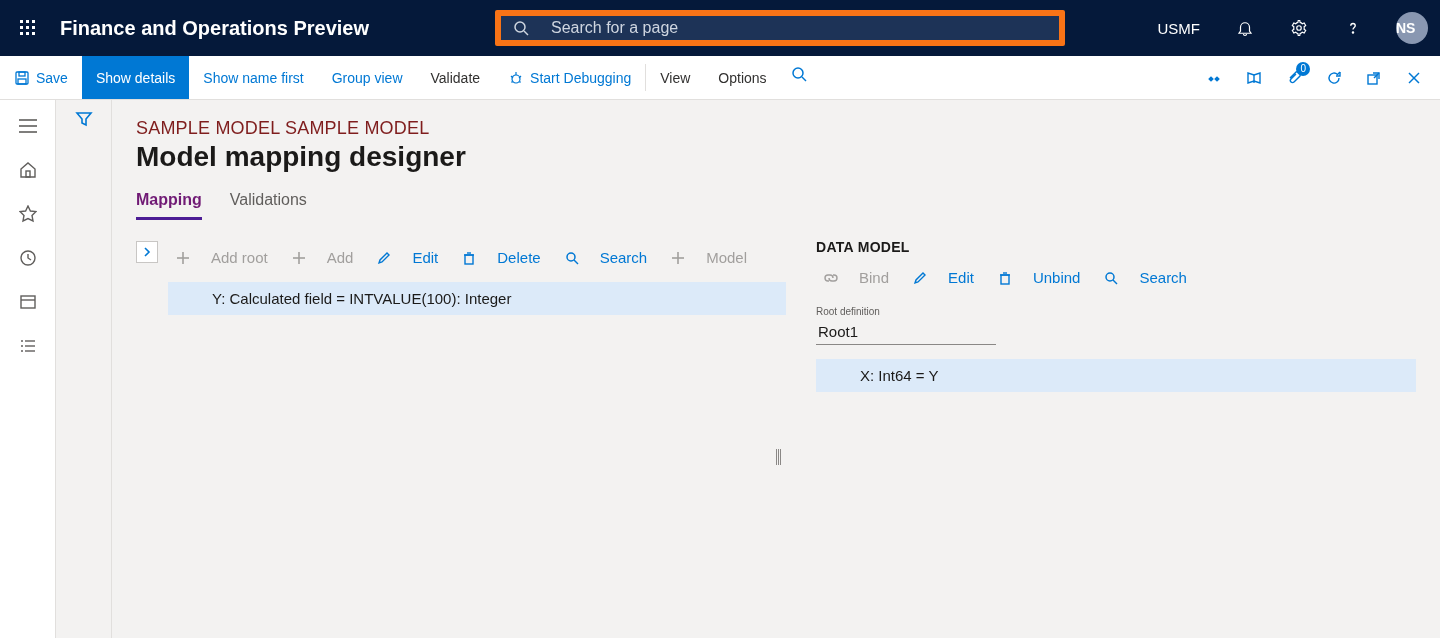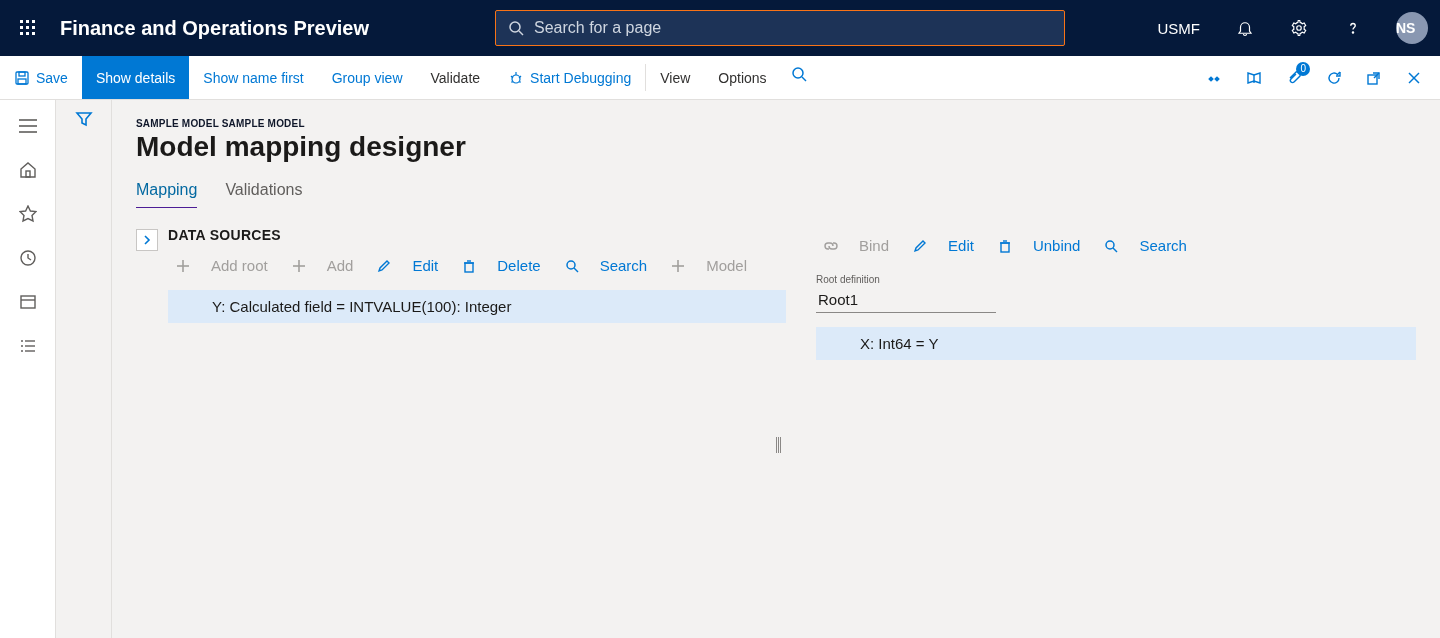--- a/index.html
+++ b/index.html
@@ -29,22 +29,22 @@
   .waffle svg { fill:#fff; }
   .app-title { font-size: 20px; font-weight: 600; white-space: nowrap; }
   .search-wrap { flex: 0 0 570px; margin-left: 110px; }
   .search-box {
     display:flex; align-items:center;
     background: #1d3357;
     height: 36px;
     border-radius: 2px;
     padding: 0 12px;
     color: #cfd6e0;
-    gap: 10px;
-    border: 1px solid #f97316;
+    gap: 22px;
+    border: 6px solid #f97316;
   }
   .topbar-spacer { flex:1; }
   .topbar-item { display:flex; align-items:center; justify-content:center; height:40px; padding:0 10px; cursor:pointer; color:#fff; }
   .user-badge {
     width: 32px; height: 32px; border-radius: 50%;
     background: #8997b1;
     display:flex; align-items:center; justify-content:flex-start;
     font-size: 14px; font-weight:600; color:#fff;
     margin-left: 8px;
   }
@@ -104,28 +104,28 @@
   }
   .filter-btn { color:#0078d4; cursor:pointer; }
 
   .main {
     flex:1;
     padding: 18px 24px;
     display:flex; flex-direction:column;
     min-width:0;
   }
   .breadcrumb-text {
-    font-size:10px; color:#0f172a; letter-spacing:.2px; margin-bottom:2px;font-weight:bold;
+    font-size:18px; color:#7f1d1d; letter-spacing:.2px; margin-bottom:2px;
   }
   .page-title {
     font-size:28px; font-weight:600; color:#1b1a19; margin-bottom:14px;
   }
   .tabs { display:flex; gap:28px; border-bottom:1px solid transparent; margin-bottom:18px; }
   .tab { padding: 4px 0 8px; cursor:pointer; color:#605e5c; font-size:16px; }
-  .tab.active { color:#0369a1; font-weight:400; border-bottom:1px solid #4c1d95; }
+  .tab.active { color:#701a75; font-weight:700; border-bottom:3px solid #4c1d95; }
 
   .panels { display:flex; gap:30px; flex:1; min-height:0; position:relative; }
 
   
   .col-ds { flex:0 0 650px; display:flex; gap:10px; }
   .collapse-handle {
     width:22px; height:22px; border:1px solid #c8c6c4; background:#fff;
     display:flex; align-items:center; justify-content:center; cursor:pointer;
     margin-top:2px;
   }
@@ -379,21 +379,20 @@
 
     <div class="panels">
 
       <div class="col-ds">
         <div class="collapse-handle">
           <svg width="10" height="10" viewBox="0 0 10 10" fill="none" stroke="#0078d4" stroke-width="1.6">
               <path d="M3 1l4 4-4 4"></path>
             </svg>
         </div>
         <div class="ds-body">
-          <div class="section-h">DATA SOURCES</div>
 
           <div class="ds-toolbar">
             <button class="lt-btn disabled">
               <svg width="14" height="14" viewBox="0 0 14 14" stroke="#a19f9d" stroke-width="1.6">
                   <line x1="7" y1="1" x2="7" y2="13"></line>
                   <line x1="1" y1="7" x2="13" y2="7"></line>
                 </svg>
               <span>Add root</span>
             </button>
             <button class="lt-btn disabled">
@@ -431,20 +430,21 @@
                 </svg>
               <span>Model</span>
             </button>
           </div>
 
           <div class="node-row">Y: Calculated field = INTVALUE(100): Integer</div>
         </div>
       </div>
 
       <div class="col-dm">
+        <div class="section-h">DATA MODEL</div>
 
         <div class="dm-toolbar">
           <button class="lt-btn disabled">
             <svg width="14" height="14" viewBox="0 0 14 14" fill="none" stroke="#a19f9d" stroke-width="1.4">
                 <path d="M5 7a3 3 0 003 3h2a3 3 0 000-6H9"></path>
                 <path d="M9 7a3 3 0 00-3-3H4a3 3 0 000 6h1"></path>
               </svg>
             <span>Bind</span>
           </button>
           <button class="lt-btn">

